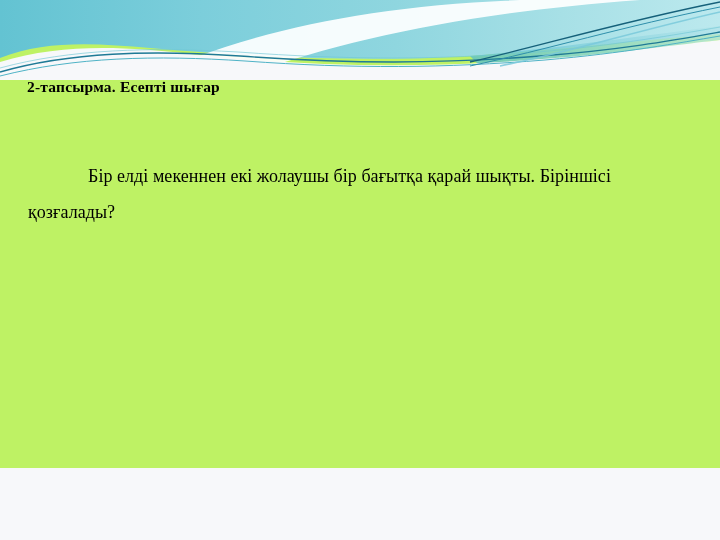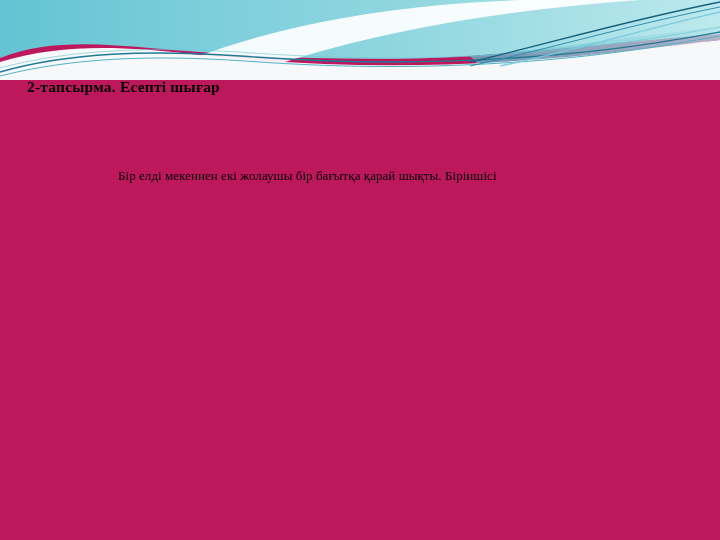--- a/index.html
+++ b/index.html
@@ -11,22 +11,22 @@
     width: 720px;
     height: 540px;
     overflow: hidden;
     background: #f7f8fa;
     font-family: "Liberation Serif", "DejaVu Serif", serif;
   }
 
   .slide {
     position: relative;
     width: 720px;
-    height: 540px;
-    background: #be185d;
+    height: 468px;
+    background: #bef264;
     overflow: hidden;
   }
 
   
   .header-banner {
     position: absolute;
     top: 0;
     left: 0;
     width: 720px;
     height: 80px;
@@ -54,26 +54,25 @@
 
   
   .body-block {
     position: absolute;
     left: 28px;
     top: 158px;
     width: 672px;
   }
   .body-line {
     font-family: "Liberation Serif", "DejaVu Serif", serif;
-    font-size: 13px;
+    font-size: 18px;
     color: #000000;
     line-height: 36px;
     white-space: nowrap;
     letter-spacing: 0.05px;
-    margin-left: 30px;
   }
   .body-line.indented {
     padding-left: 60px;
   }
 </style>
 </head>
 <body>
 
 <div class="slide">
 
@@ -123,15 +122,16 @@
       <path d="M470,62 C540,46 620,22 720,2" fill="none" stroke="#15607a" stroke-width="1.3"></path>
       <path d="M470,66 C545,50 625,26 720,7" fill="none" stroke="#2e8fab" stroke-width="1"></path>
       <path d="M500,66 C570,52 640,30 720,12" fill="none" stroke="#79c9da" stroke-width="1.6" opacity="0.85"></path>
     </svg>
   </div>
 
   <div class="slide-title">2-тапсырма. Есепті шығар</div>
 
   <div class="body-block">
     <div class="body-line indented">Бір елді мекеннен екі жолаушы бір бағытқа қарай шықты. Біріншісі</div>
+    <div class="body-line">қозғалады?</div>
   </div>
 
 </div>
 
 </body></html>

